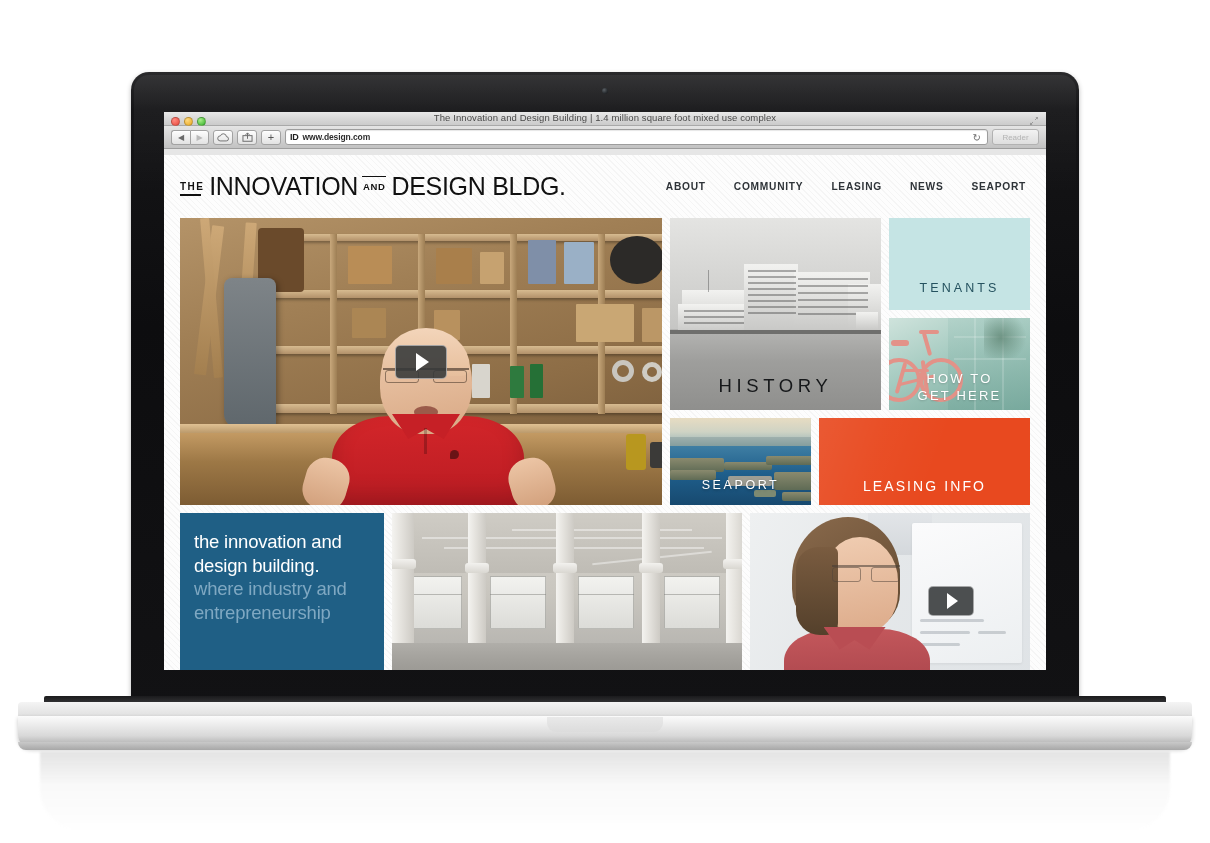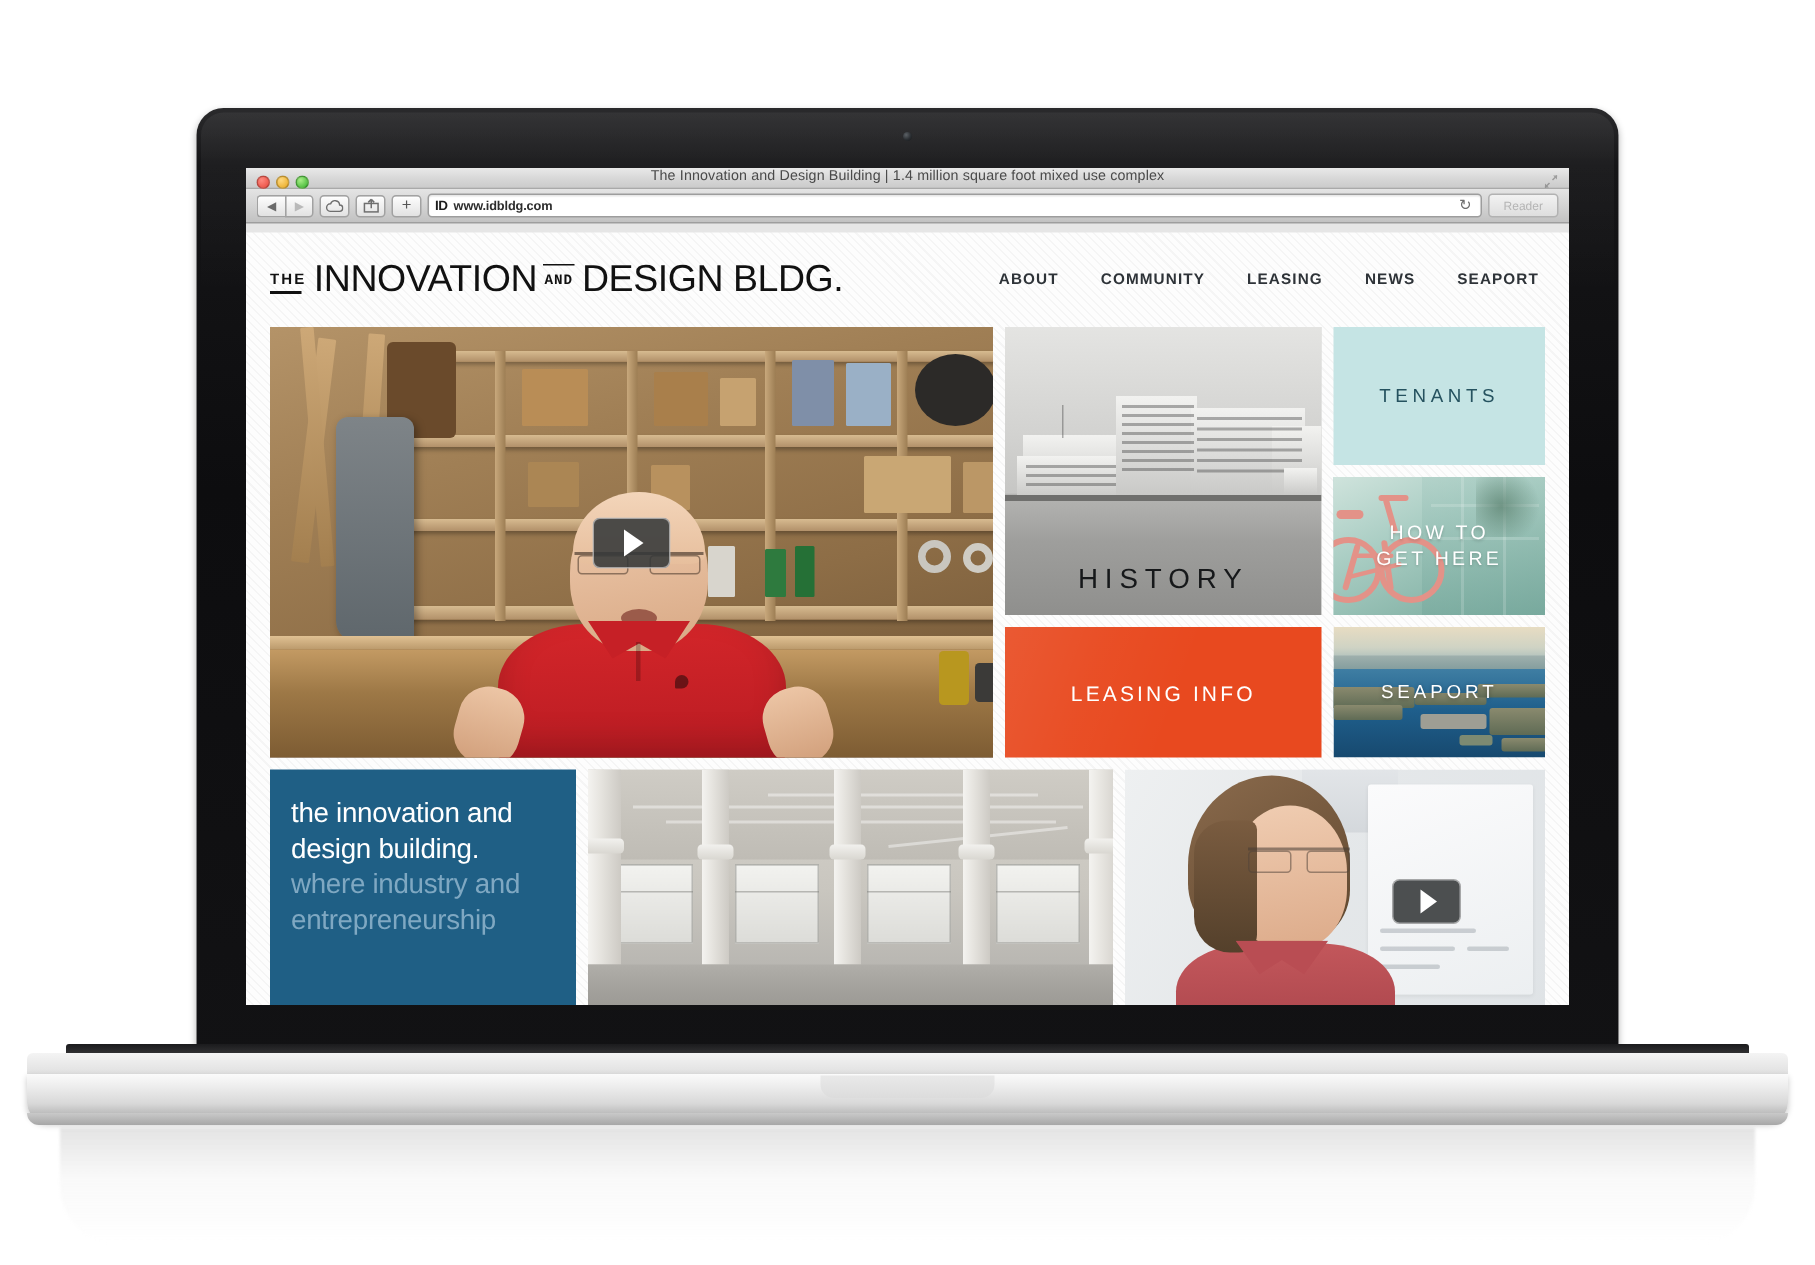--- a/index.html
+++ b/index.html
@@ -164,41 +164,41 @@
   }
   .logo-the:after{
     content:""; position:absolute; left:0; right:3px; bottom:-3px; height:1.6px; background:#111;
   }
   .logo-main{
     font-size:25px; font-weight:400; letter-spacing:-.3px;
     font-family:"Liberation Sans", sans-serif;
   }
   .logo-and{
     font-size:9.5px; letter-spacing:.6px; font-weight:600;
-    position:relative; margin:0 6px 1px 5px; align-self:center;font-family:Liberation Mono, monospace;
+    position:relative; margin:0 6px 1px 5px; align-self:center;
   }
   .logo-and:before{
     content:""; position:absolute; left:-1px; right:-1px; top:-5px; height:1.6px; background:#111;
   }
 
   .site-nav{ margin-left:auto; display:flex; gap:17px; }
   .nav-link{
     font-size:10.2px; font-weight:bold; letter-spacing:.75px;
     color:#2e3338; text-decoration:none; white-space:nowrap;margin-left:11px;
   }
 
   
   .grid{ position:relative; padding:0 16px; }
   .row-top{ display:flex; gap:8px; height:287px; }
   .row-bottom{ display:flex; gap:8px; height:175px; margin-top:8px; }
 
   .tile{ position:relative; overflow:hidden; }
   .tile-label{
     position:absolute; font-weight:400; letter-spacing:3.6px;
-    font-family:"Liberation Sans", sans-serif; white-space:nowrap;
+    font-family:"Liberation Sans", sans-serif; white-space:nowrap;margin-top:24px;
   }
 
   
   .hero-video{ width:509px; height:287px; background:#6a5138; position:relative; }
   .shop{ position:absolute; inset:0; }
   .shop-bg{ position:absolute; inset:0;
     background:linear-gradient(165deg,#b49368 0%,#a07f55 30%,#8d6d46 62%,#6d5335 100%); }
   .sb{ position:absolute; background:linear-gradient(180deg,#d7bb90,#b2916a); box-shadow:0 2px 3px rgba(0,0,0,.30); }
   .up{ position:absolute; background:linear-gradient(90deg,#c8a87c,#9d7e54); }
   .cube{ position:absolute; border-radius:1px; }
@@ -454,21 +454,21 @@
           </div>
           <div class="tb-btn square">
             <svg width="11" height="10" viewBox="0 0 12 11">
                 <rect x="1" y="4" width="10" height="6.2" fill="none" stroke="#6f6f6f" stroke-width="1.1"></rect>
                 <path d="M6 7.5V1M6 1 3.8 3.2M6 1l2.2 2.2" stroke="#6f6f6f" stroke-width="1.1" fill="none"></path>
               </svg>
           </div>
           <div class="tb-btn plus">+</div>
           <div class="urlbar">
             <span class="url-fav">ID</span>
-            <span class="url-text">www.idbldg.com</span>
+            <span class="url-text">www.design.com</span>
             <span class="reload">↻</span>
           </div>
           <div class="reader">Reader</div>
         </div>
 
         <div class="page">
 
           <div class="site-header">
             <div class="logo">
               <span class="logo-the">THE</span>
@@ -604,37 +604,37 @@
                       <div class="tile-label">
                         <span>HOW TO</span><br>
                         <span>GET HERE</span>
                       </div>
                     </div>
                   </div>
                 </div>
 
                 <div class="tiles-lower">
 
-                  <div class="tile t-leasing">
-                    <div class="tile-label">LEASING INFO</div>
-                  </div>
-
                   <div class="tile t-seaport">
                     <div class="sp-sky"></div>
                     <div class="sp-far"></div>
                     <div class="sp-sea"></div>
                     <div class="sp-land" style="left:-6px;top:40px;width:60px;height:14px;"></div>
                     <div class="sp-land" style="left:0px;top:52px;width:46px;height:10px;"></div>
                     <div class="sp-land" style="left:54px;top:44px;width:48px;height:8px;"></div>
                     <div class="sp-land" style="left:96px;top:38px;width:50px;height:9px;"></div>
                     <div class="sp-land" style="left:58px;top:58px;width:44px;height:10px;background:#9e9e94;"></div>
                     <div class="sp-land" style="left:104px;top:54px;width:42px;height:18px;"></div>
                     <div class="sp-land" style="left:84px;top:72px;width:22px;height:7px;background:#7d8a72;"></div>
                     <div class="sp-land" style="left:112px;top:74px;width:30px;height:9px;"></div>
                     <div class="tile-label">SEAPORT</div>
+                  </div>
+
+                  <div class="tile t-leasing">
+                    <div class="tile-label">LEASING INFO</div>
                   </div>
                 </div>
 
               </div>
             </div>
 
             <div class="row-bottom">
 
               <div class="tile t-intro">
                 <div class="intro-text">

